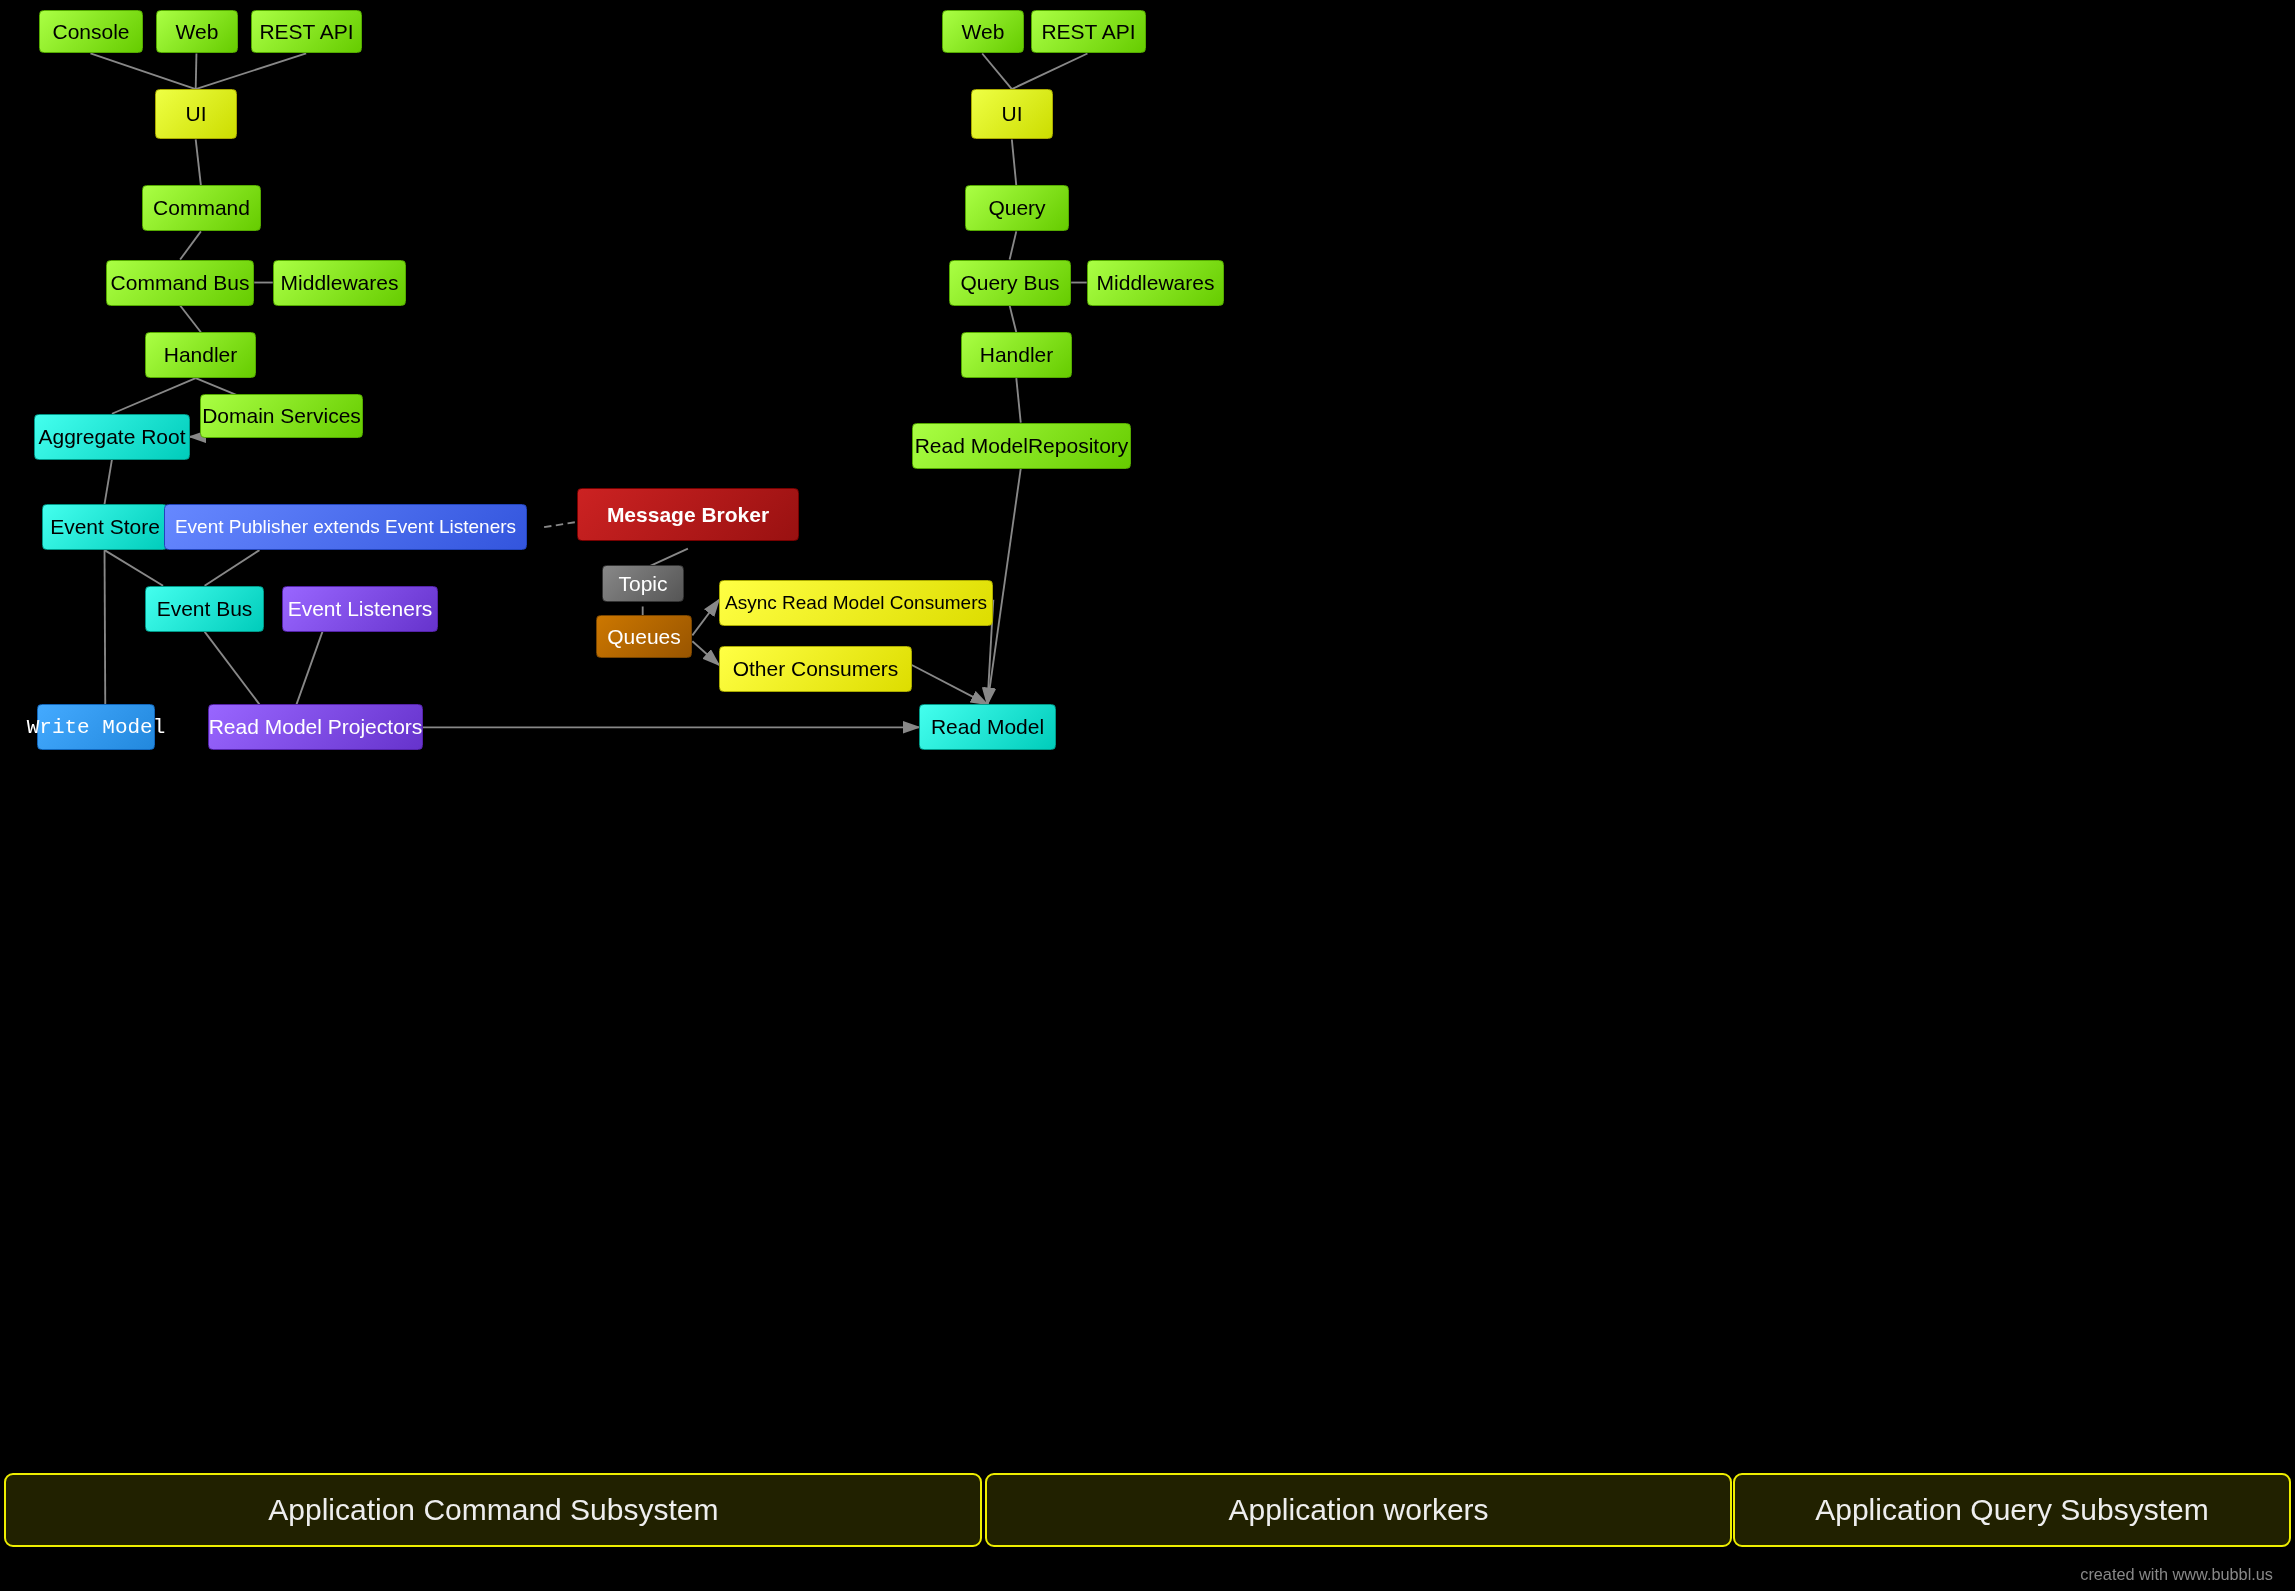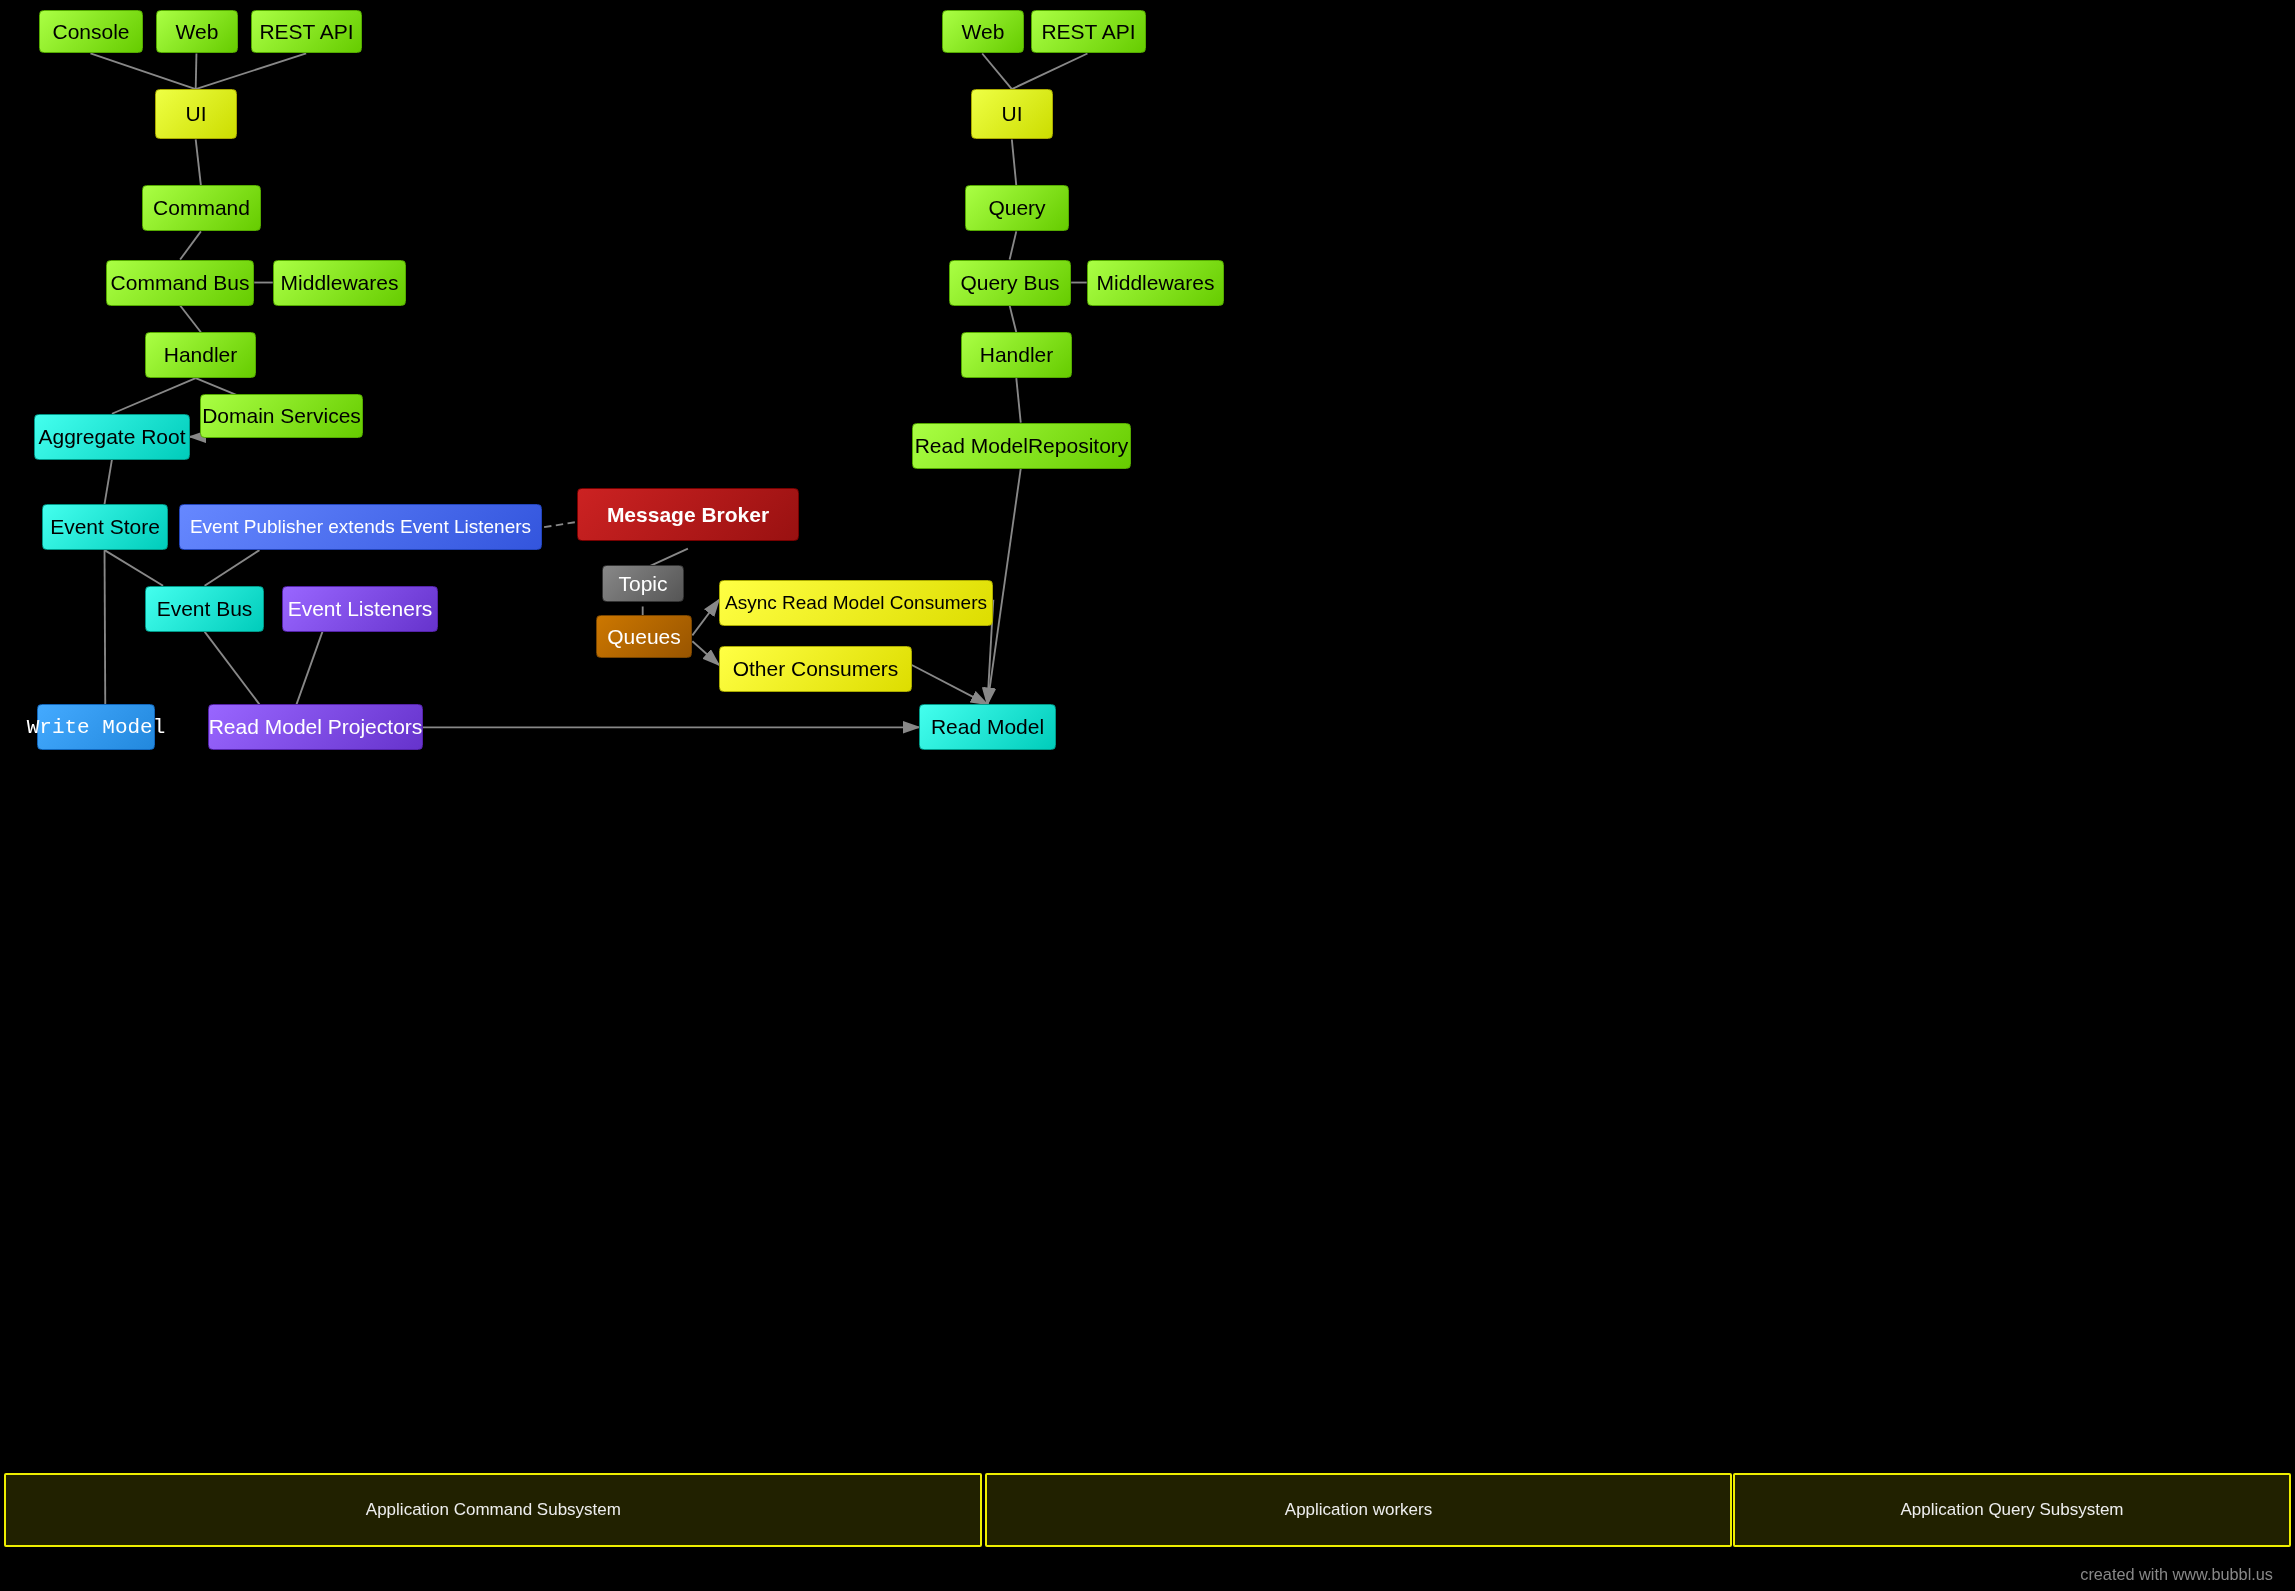--- a/index.html
+++ b/index.html
@@ -89,23 +89,23 @@
 
     .footer-bar {
       position: absolute;
       bottom: 44px;
       height: 74px;
       border: 2.2px solid #eeee00;
       background: rgba(220,220,0,0.15);
       display: flex;
       align-items: center;
       justify-content: center;
-      font-size: 17px;
+      font-size: 30px;
       color: #eee;
-      border-radius: 2px;
+      border-radius: 9px;
     }
 
     .credit {
       position: absolute;
       bottom: 7.4px;
       right: 22px;
       color: #888;
       font-size: 16.3px;
     }
   </style>
@@ -191,21 +191,21 @@
 <div class="node node-green" style="left:156px;top:10.4px;width:82px;height:43px;">Web</div>
 <div class="node node-green" style="left:251px;top:10.4px;width:111px;height:43px;">REST API</div>
 <div class="node node-yellow-green" style="left:155px;top:89px;width:82px;height:50px;">UI</div>
 <div class="node node-green" style="left:142px;top:185px;width:119px;height:46px;">Command</div>
 <div class="node node-green" style="left:106px;top:260px;width:148px;height:46px;">Command Bus</div>
 <div class="node node-green" style="left:273px;top:260px;width:133px;height:46px;">Middlewares</div>
 <div class="node node-green" style="left:145px;top:332px;width:111px;height:46px;">Handler</div>
 <div class="node node-cyan" style="left:34px;top:414px;width:156px;height:46px;">Aggregate Root</div>
 <div class="node node-green" style="left:200px;top:394px;width:163px;height:44px;">Domain Services</div>
 <div class="node node-cyan" style="left:42px;top:504px;width:126px;height:46px;">Event Store</div>
-<div class="node node-blue" style="left:179px;top:504px;width:363px;height:46px;font-size:19px;">Event Publisher extends Event Listeners</div>
+<div class="node node-blue" style="left:164px;top:504px;width:363px;height:46px;font-size:19px;">Event Publisher extends Event Listeners</div>
 <div class="node node-red-dark" style="left:577px;top:488px;width:222px;height:53px;">Message Broker</div>
 <div class="node node-gray" style="left:602px;top:565px;width:82px;height:37px;">Topic</div>
 <div class="node node-brown" style="left:596px;top:615px;width:96px;height:43px;">Queues</div>
 <div class="node node-yellow" style="left:719px;top:572px;width:274px;height:46px;font-size:19px;">Async Read Model Consumers</div>
 <div class="node node-yellow" style="left:719px;top:638px;width:193px;height:46px;">Other Consumers</div>
 <div class="node node-cyan" style="left:145px;top:586px;width:119px;height:46px;">Event Bus</div>
 <div class="node node-purple" style="left:282px;top:586px;width:156px;height:46px;">Event Listeners</div>
 <div class="node node-light-blue" style="left:37px;top:704px;width:118px;height:46px;font-family:Liberation Mono, monospace;">Write Model</div>
 <div class="node node-purple" style="left:208px;top:704px;width:215px;height:46px;">Read Model Projectors</div>
 <div class="node node-cyan" style="left:919px;top:704px;width:137px;height:46px;">Read Model</div>

